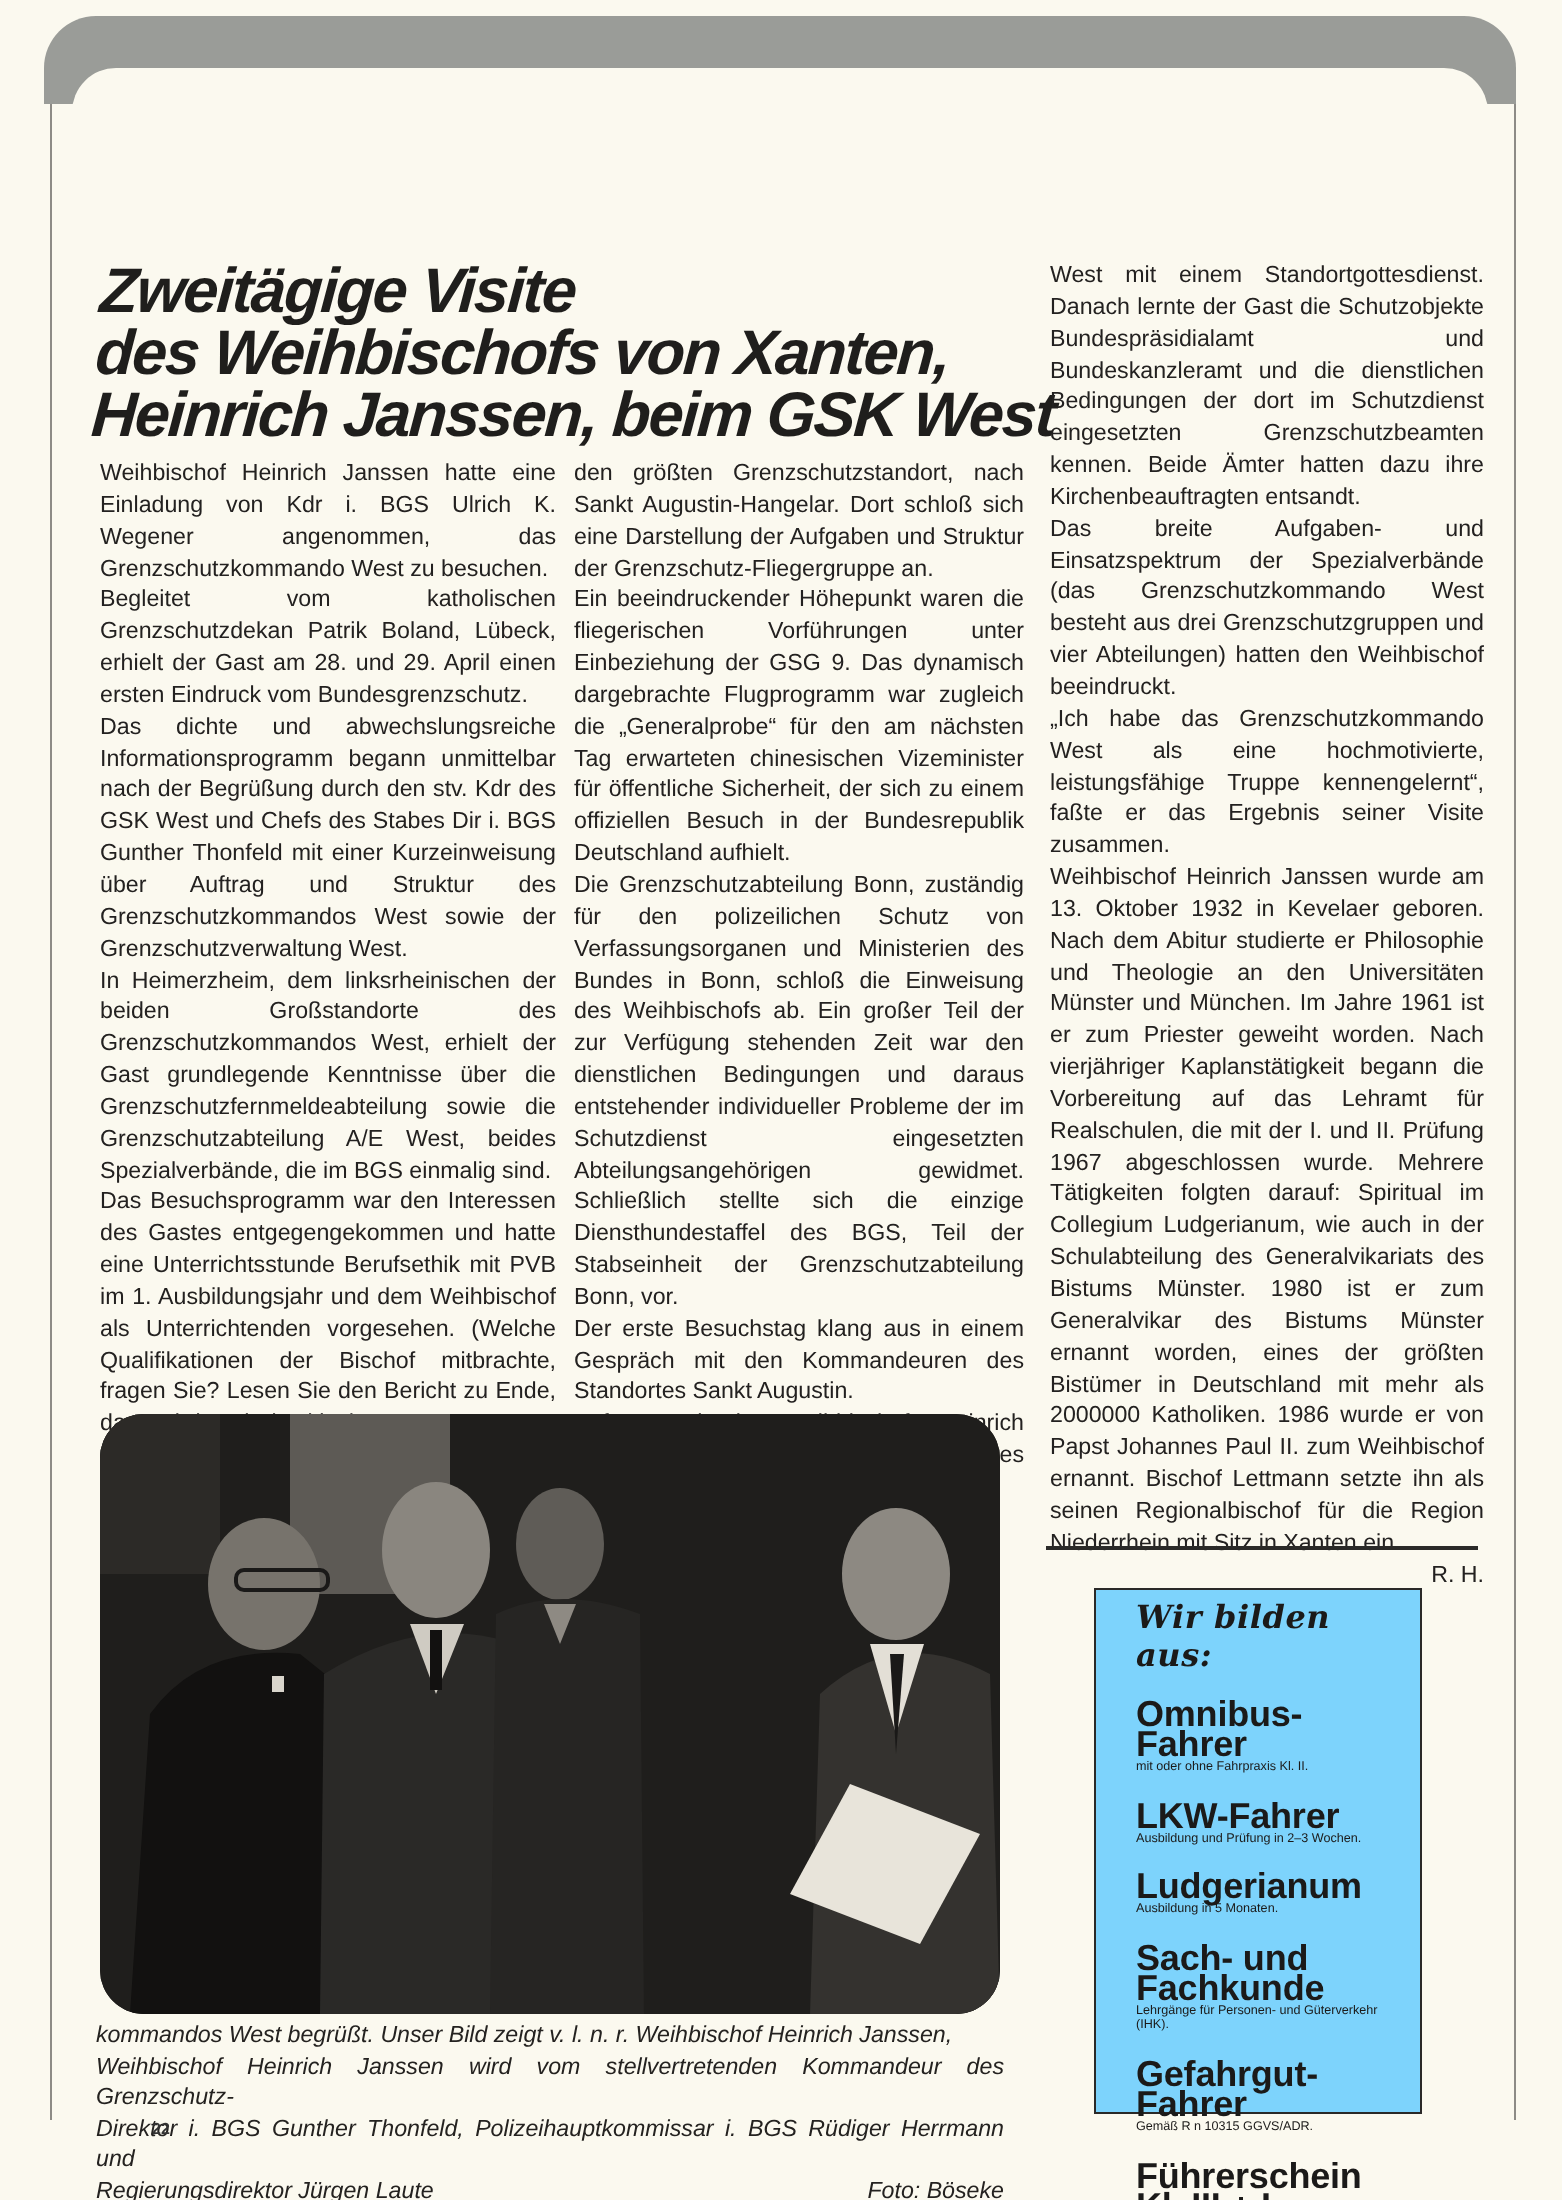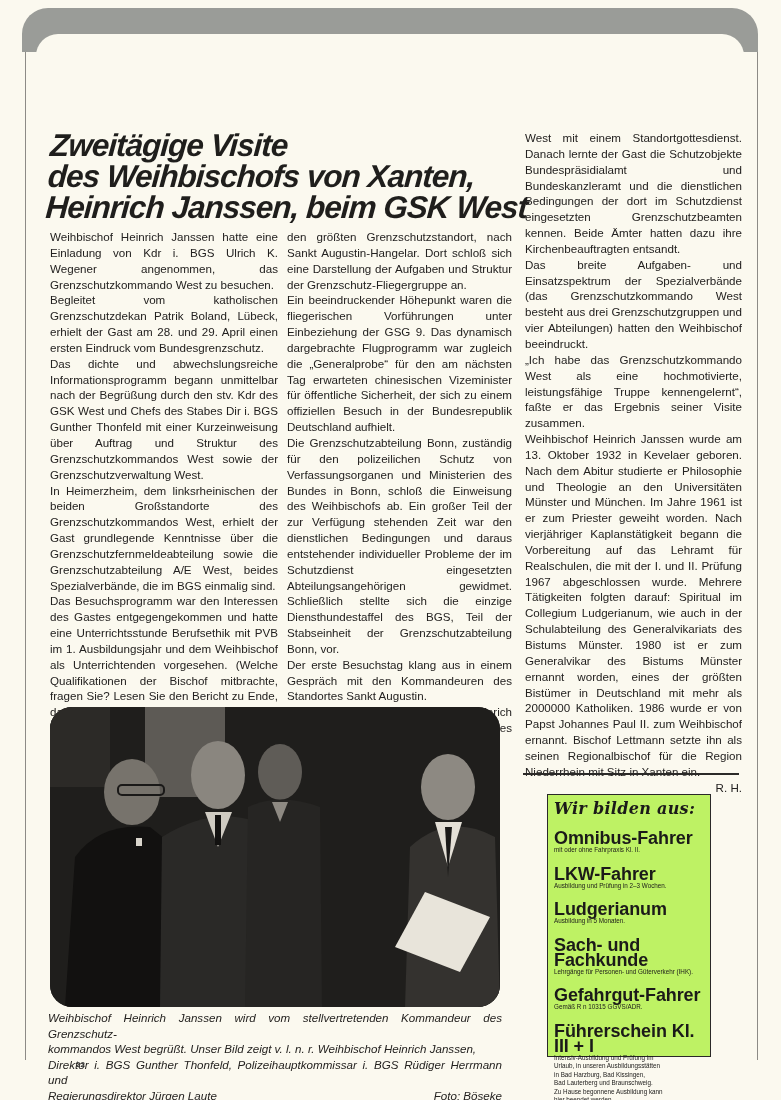--- a/index.html
+++ b/index.html
@@ -58,22 +58,22 @@
       position: absolute; left: 48px; top: 1010px; width: 454px;
       font-style: italic; font-size: 11.6px; line-height: 15.6px;
       text-align: justify; color: #242220;
     }
     .caption .last-line { display: flex; justify-content: space-between; }
     .page-number {
       position: absolute; left: 31px; top: 1060px; font-size: 8px; font-weight: bold; color: #333; padding-left: 45px;
     }
     .ad {
       position: absolute; left: 547px; top: 794px; width: 164px; height: 263px;
-      border: 1.5px solid #2a2928; background: #bef264;
-      padding: 4px 6px 0 6px; box-sizing: border-box;
+      border: 1.5px solid #2a2928; background: #7dd3fc;
+      padding: 4px 6px 0 20px; box-sizing: border-box;
       color: #1b1a19;
     }
     .ad-headline {
       font-family: "DejaVu Serif", serif; font-style: italic; font-weight: bold;
       font-size: 16px; line-height: 19px; letter-spacing: 0.3px; margin-bottom: 0px;
     }
     .ad-item-title { font-weight: bold; font-size: 18px; line-height: 15px; margin-top: 13px; letter-spacing: -0.1px; }
     .ad-item-sub { font-size: 6.3px; line-height: 7.6px; margin-bottom: 2px; }
     .ad-item-body { font-size: 6.3px; line-height: 8.4px; }
     .ad-company { font-weight: bold; font-size: 13.4px; line-height: 15px; margin-top: 2px; letter-spacing: -0.1px; }
@@ -142,22 +142,22 @@
 
     <ellipse cx="398" cy="80" rx="27" ry="33" fill="#8d8982"></ellipse>
     <path d="M355 300 L360 140 Q398 105 445 130 L450 300 Z" fill="#34322f"></path>
     <path d="M385 115 L398 160 L412 115 Z" fill="#e3dfd6"></path>
     <path d="M395 120 L402 120 L398 170 Z" fill="#1a1918"></path>
     <polygon points="345,240 375,185 440,210 410,265" fill="#e8e4da"></polygon>
   </svg>
 </div>
 
 <div class="caption">
+  <div>kommandos West begrüßt. Unser Bild zeigt v. l. n. r. Weihbischof Heinrich Janssen,</div>
   <div>Weihbischof Heinrich Janssen wird vom stellvertretenden Kommandeur des Grenzschutz-</div>
-  <div>kommandos West begrüßt. Unser Bild zeigt v. l. n. r. Weihbischof Heinrich Janssen,</div>
   <div>Direktor i. BGS Gunther Thonfeld, Polizeihauptkommissar i. BGS Rüdiger Herrmann und</div>
   <div class="last-line">
     <span>Regierungsdirektor Jürgen Laute</span>
     <span>Foto: Böseke</span>
   </div>
 </div>
 
 <div class="page-number">22</div>
 
 <div class="ad">

